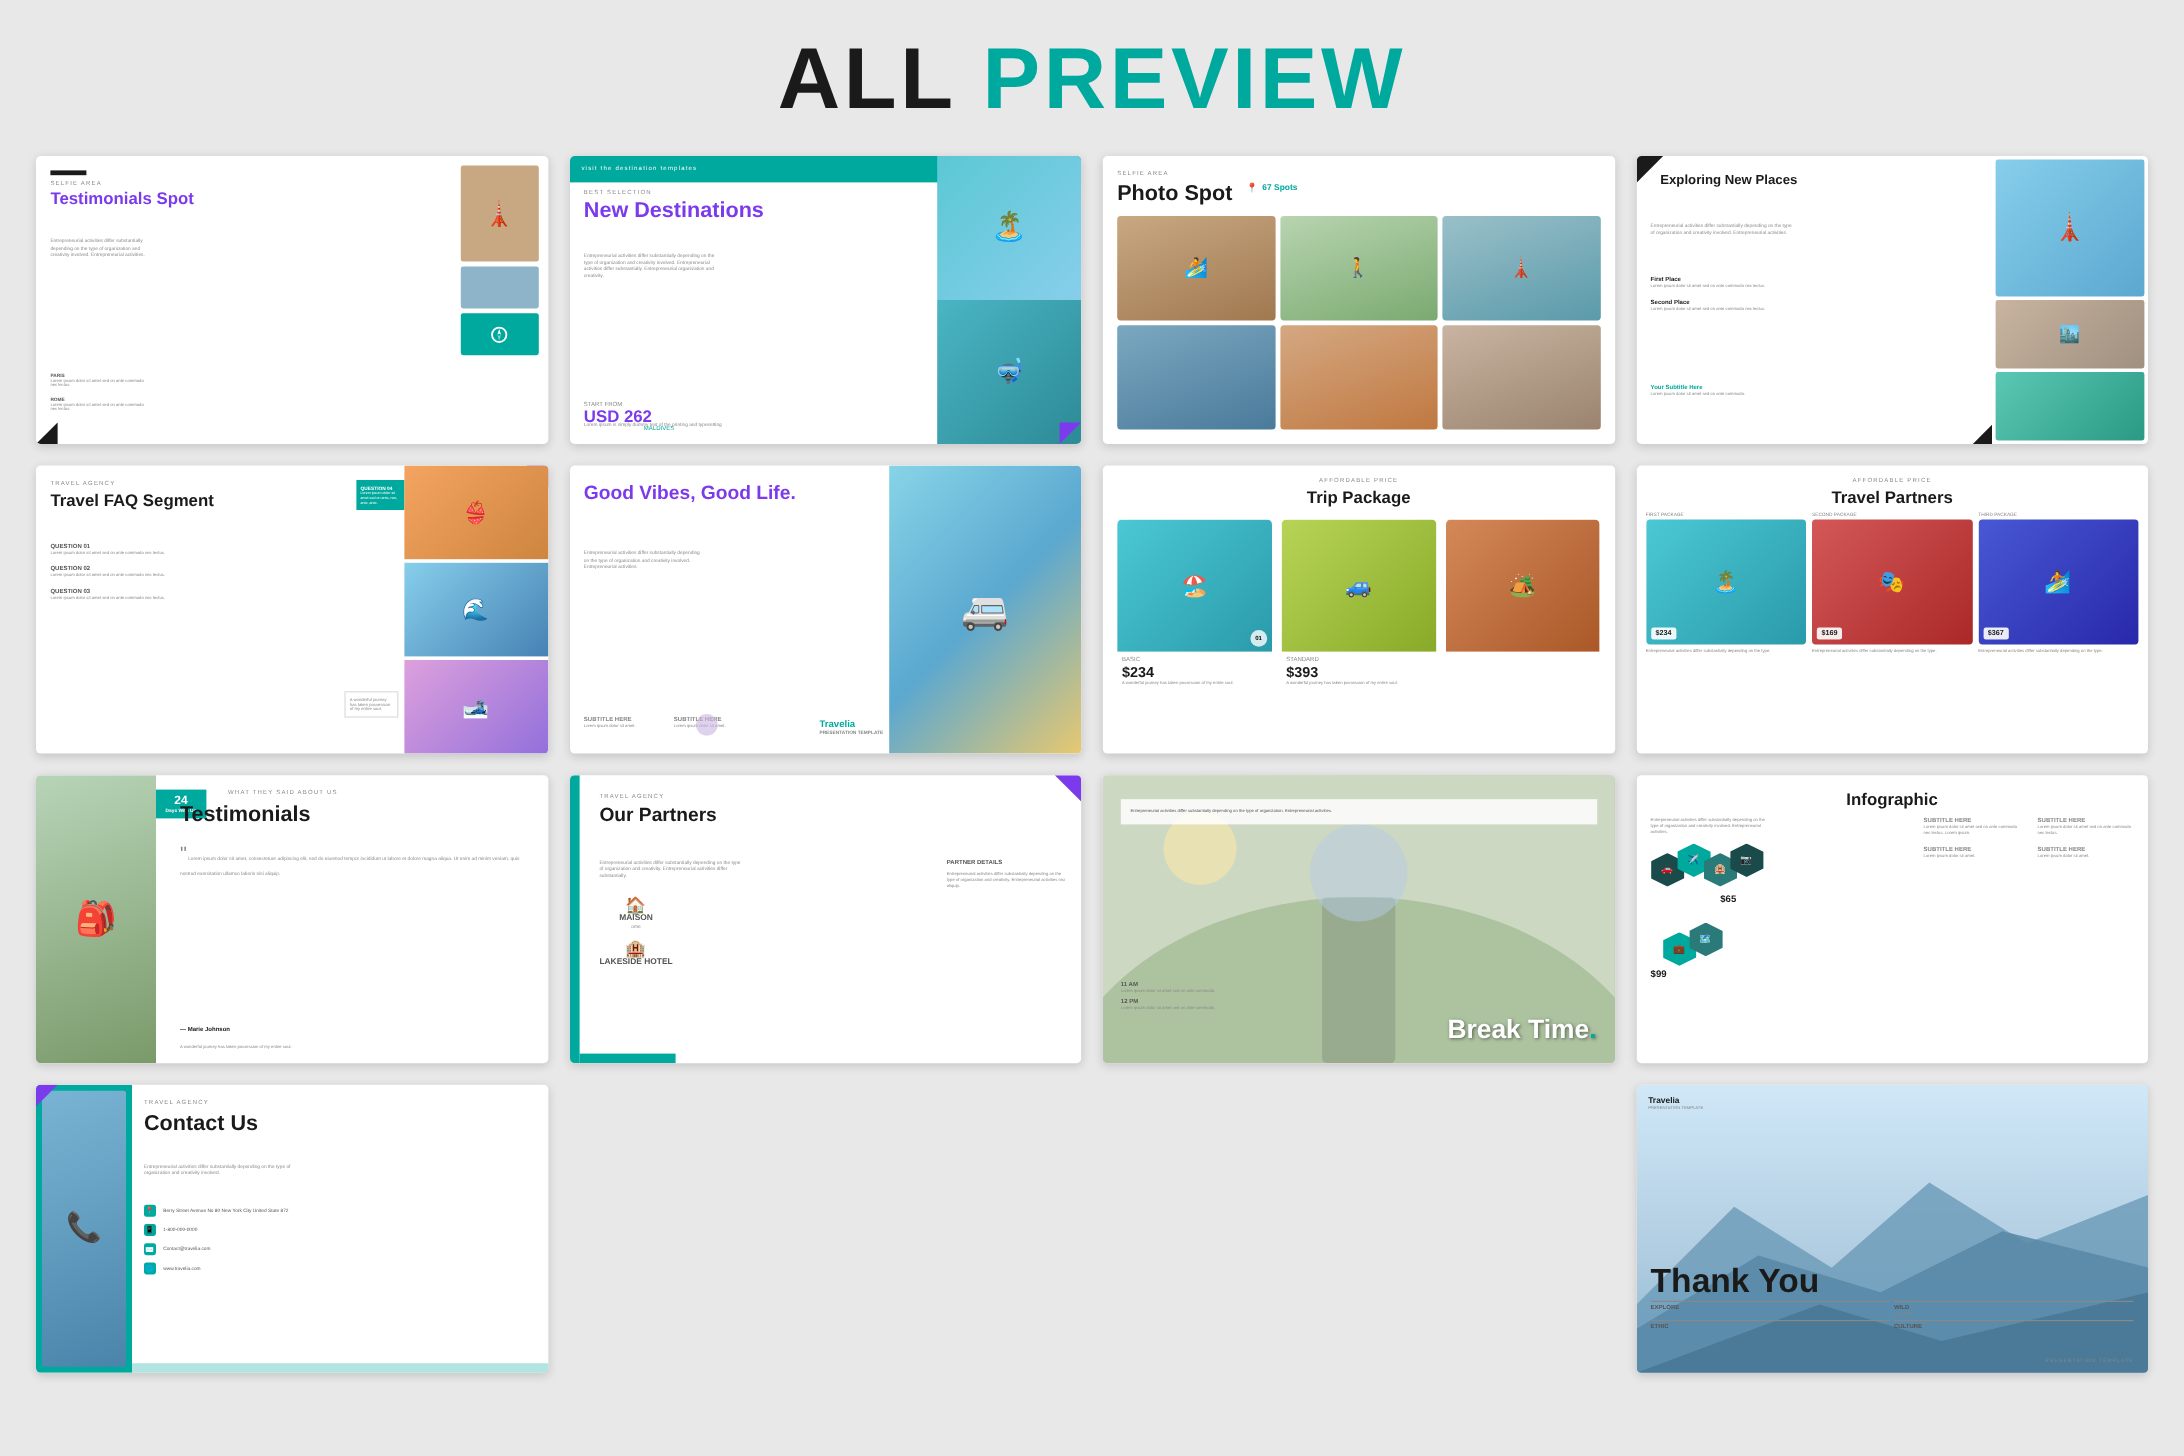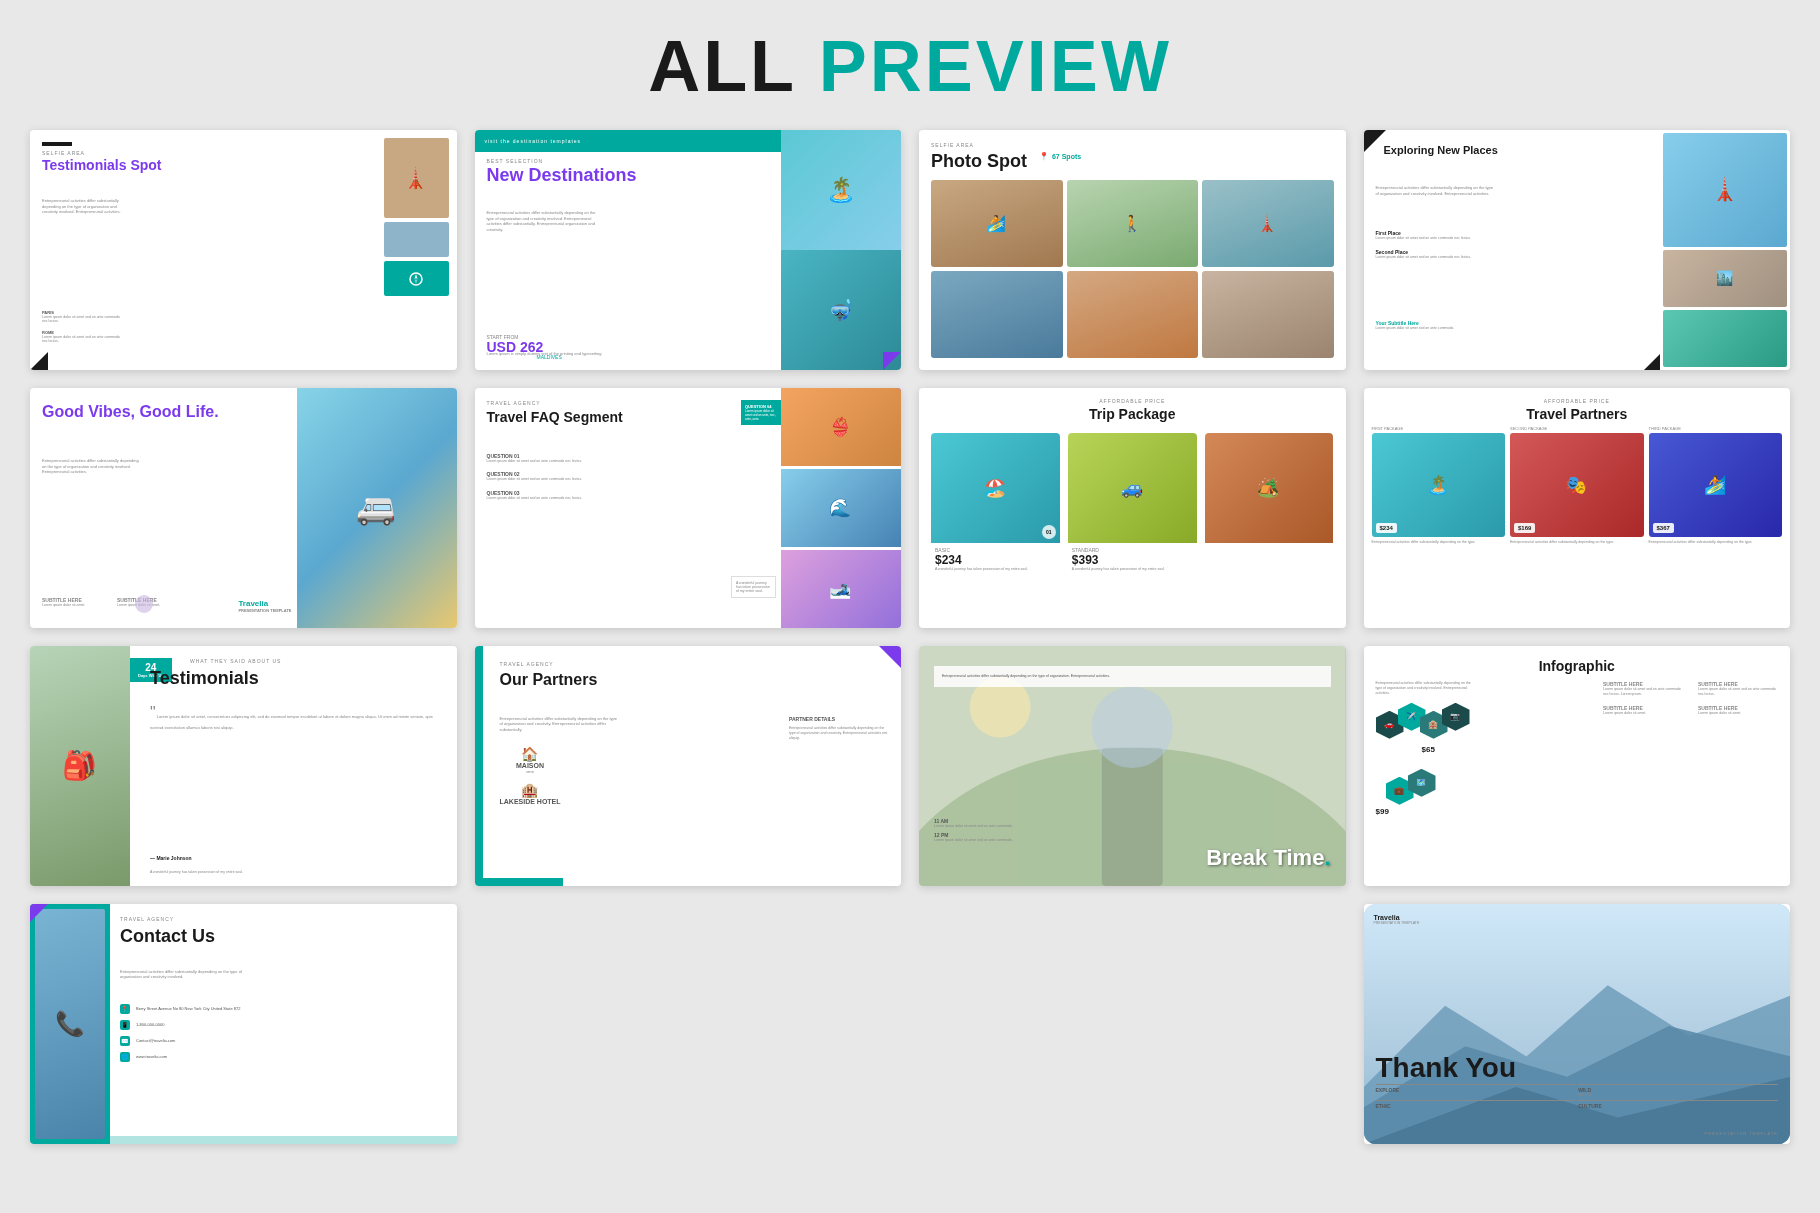--- a/index.html
+++ b/index.html
@@ -1224,43 +1224,20 @@
       </div>
       <div class="photos-right">
         <div class="photo-r1" style="display:flex;align-items:center;justify-content:center;font-size:22px;">🗼</div>
         <div class="photo-r2" style="display:flex;align-items:center;justify-content:center;font-size:14px;">🏙️</div>
         <div class="photo-r3"></div>
       </div>
       <div class="triangle-corner-br"></div>
     </div>
   </div>
 
-  <div class="slide slide5">
-    <div class="slide-inner">
-      <div class="main-title">Good Vibes, Good Life.</div>
-      <div class="body-text">Entrepreneurial activities differ substantially depending on the type of organization and creativity involved. Entrepreneurial activities.</div>
-      <div class="sub-row">
-        <div class="sub-col">
-          <div class="sub-label">SUBTITLE HERE</div>
-          <div class="sub-text">Lorem ipsum dolor sit amet.</div>
-        </div>
-        <div class="sub-col">
-          <div class="sub-label">SUBTITLE HERE</div>
-          <div class="sub-text">Lorem ipsum dolor sit amet.</div>
-        </div>
-      </div>
-      <div class="circle-accent"></div>
-      <div class="photo-right" style="display:flex;align-items:center;justify-content:center;font-size:32px;">🚐</div>
-      <div class="brand-label">
-        <span>Travelia</span>
-        <div class="brand-sub">PRESENTATION TEMPLATE</div>
-      </div>
-    </div>
-  </div>
-
   <div class="slide slide6">
     <div class="slide-inner">
       <div class="triangle-tr"></div>
       <div class="label">TRAVEL AGENCY</div>
       <div class="main-title">Travel FAQ Segment</div>
       <div class="faq-items">
         <div class="faq-item">
           <div class="faq-q">QUESTION 01</div>
           <div class="faq-a">Lorem ipsum dolor sit amet sed on ante commodo nec lectus.</div>
         </div>
@@ -1277,20 +1254,43 @@
         <div class="teal-box-label">QUESTION 04</div>
         <div class="teal-box-text">Lorem ipsum dolor sit amet sed on ante, nec, ante, ante.</div>
       </div>
       <div class="answer-box">
         <div class="answer-text">A wonderful journey has taken possession of my entire soul.</div>
       </div>
       <div class="photos-right">
         <div class="photo-faq p6-1" style="display:flex;align-items:center;justify-content:center;font-size:18px;">👙</div>
         <div class="photo-faq p6-2" style="display:flex;align-items:center;justify-content:center;font-size:18px;">🌊</div>
         <div class="photo-faq p6-3" style="display:flex;align-items:center;justify-content:center;font-size:18px;">🎿</div>
+      </div>
+    </div>
+  </div>
+
+  <div class="slide slide5">
+    <div class="slide-inner">
+      <div class="main-title">Good Vibes, Good Life.</div>
+      <div class="body-text">Entrepreneurial activities differ substantially depending on the type of organization and creativity involved. Entrepreneurial activities.</div>
+      <div class="sub-row">
+        <div class="sub-col">
+          <div class="sub-label">SUBTITLE HERE</div>
+          <div class="sub-text">Lorem ipsum dolor sit amet.</div>
+        </div>
+        <div class="sub-col">
+          <div class="sub-label">SUBTITLE HERE</div>
+          <div class="sub-text">Lorem ipsum dolor sit amet.</div>
+        </div>
+      </div>
+      <div class="circle-accent"></div>
+      <div class="photo-right" style="display:flex;align-items:center;justify-content:center;font-size:32px;">🚐</div>
+      <div class="brand-label">
+        <span>Travelia</span>
+        <div class="brand-sub">PRESENTATION TEMPLATE</div>
       </div>
     </div>
   </div>
 
   <div class="slide slide7">
     <div class="slide-inner">
       <div class="label">AFFORDABLE PRICE</div>
       <div class="main-title">Trip Package</div>
       <div class="packages">
         <div class="pkg">
@@ -1433,21 +1433,21 @@
           </div>
           <div style="position:absolute;left:22px;top:-8px;">
             <div class="hex hex-teal" style="color:#fff;font-size:8px;">✈️</div>
           </div>
           <div style="position:absolute;left:44px;top:0;">
             <div class="hex hex-mid" style="color:#fff;font-size:8px;">🏨</div>
           </div>
           <div style="position:absolute;left:66px;top:-8px;">
             <div class="hex hex-dark" style="color:#fff;font-size:8px;">📷</div>
           </div>
-          <div class="hex-price" style="left:6px;top:34px;padding-left:40px;">$65</div>
+          <div class="hex-price" style="left:18px;top:34px;padding-left:40px;">$65</div>
         </div>
         <div style="position:relative;height:50px;">
           <div style="position:absolute;left:10px;top:8px;">
             <div class="hex hex-teal" style="color:#fff;font-size:8px;">💼</div>
           </div>
           <div style="position:absolute;left:32px;top:0;">
             <div class="hex hex-mid" style="color:#fff;font-size:8px;">🗺️</div>
           </div>
           <div class="hex-price" style="left:0;top:38px;">$99</div>
         </div>
@@ -1500,21 +1500,21 @@
         </div>
       </div>
       <div class="teal-bottom"></div>
     </div>
   </div>
 
   <div style="visibility:hidden;"></div>
   <div style="visibility:hidden;"></div>
 
   <div class="slide slide14">
-    <div class="slide-inner" style="padding:0;border-radius:12px;">
+    <div class="slide-inner" style="padding:0;">
       <div class="photo-bg">
         <svg width="100%" height="100%" viewBox="0 0 420 236" preserveAspectRatio="xMidYMid slice">
           <defs>
             <linearGradient id="sky" x1="0%" y1="0%" x2="0%" y2="100%">
               <stop offset="0%" style="stop-color:#d0e8f8"></stop>
               <stop offset="60%" style="stop-color:#b0cce0"></stop>
               <stop offset="100%" style="stop-color:#8ab8d0"></stop>
             </linearGradient>
           </defs>
           <rect width="420" height="236" fill="url(#sky)"></rect>

